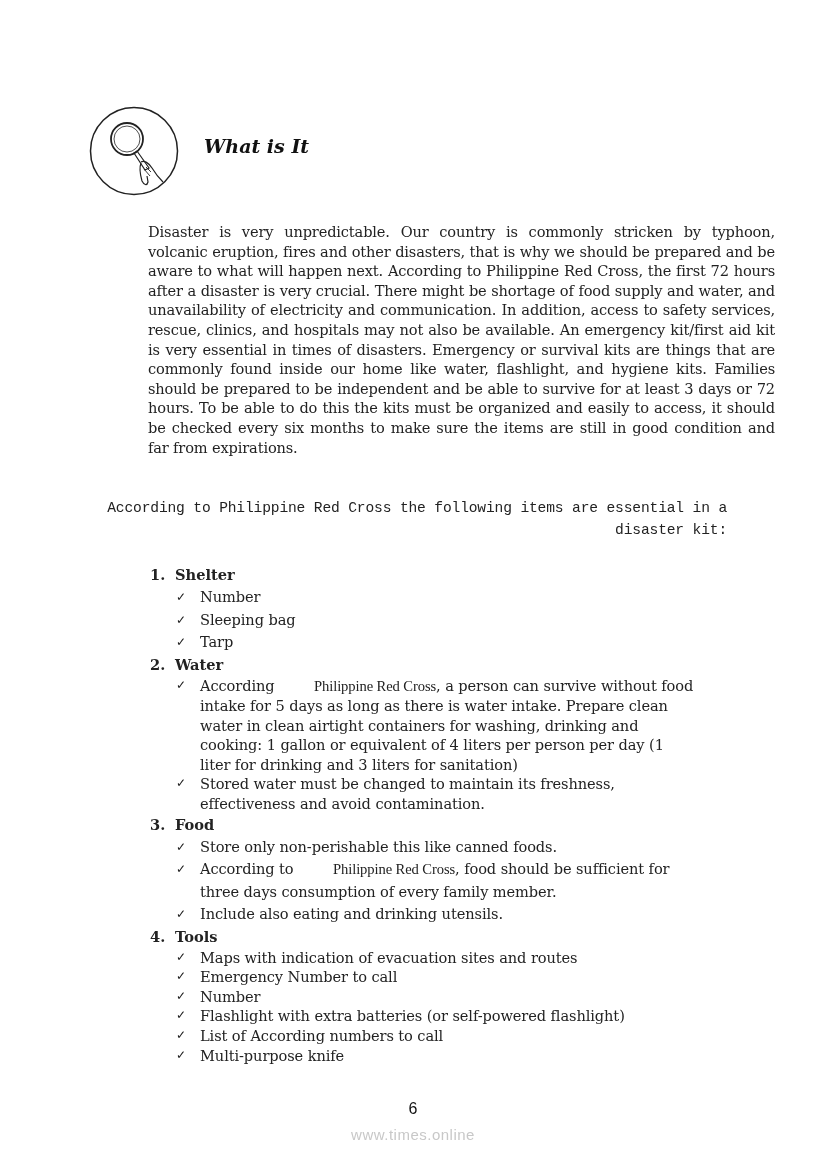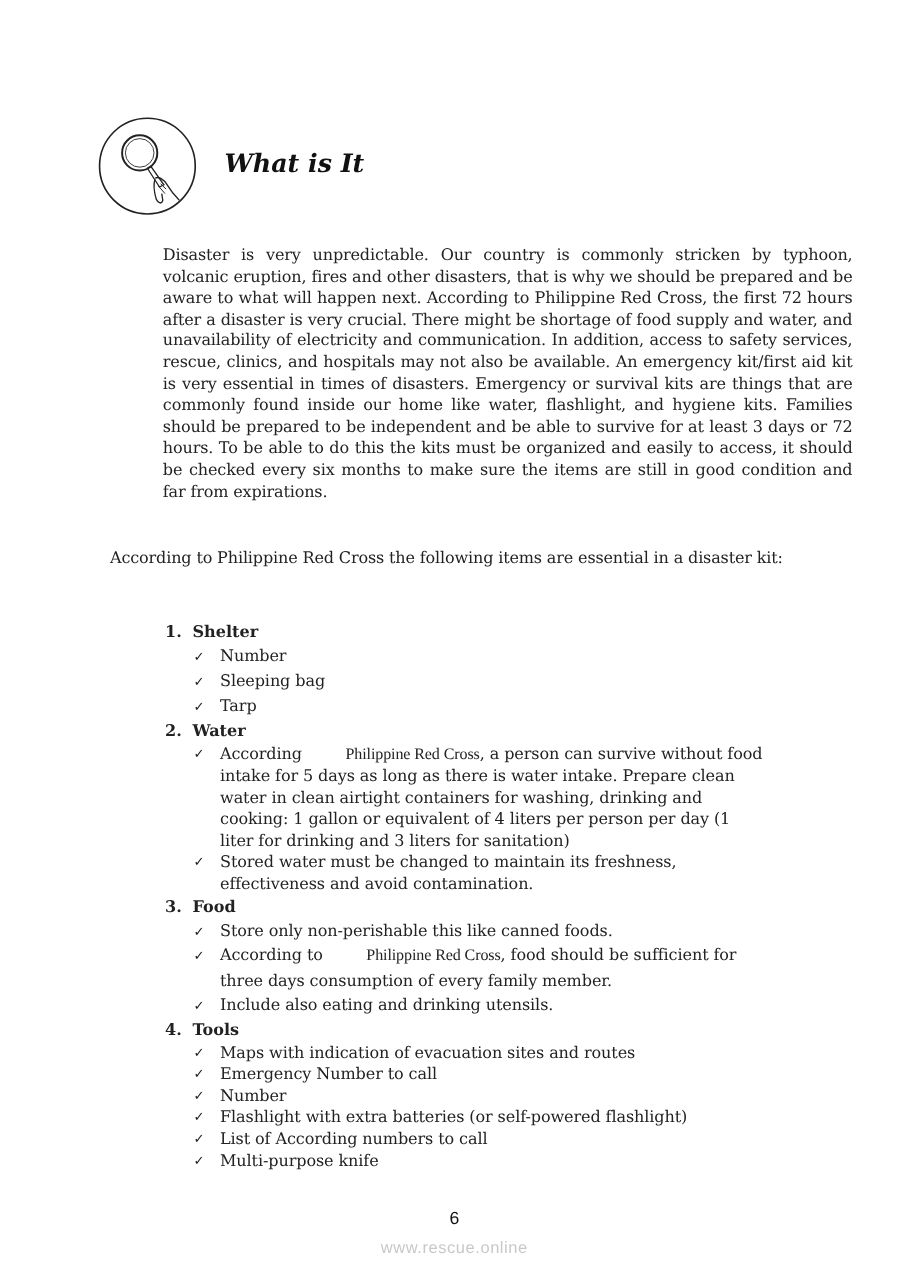--- a/index.html
+++ b/index.html
@@ -1,21 +1,21 @@
 <!DOCTYPE html>
 <html><head>
 <meta charset="utf-8">
 <style>
   html, body { margin: 0; padding: 0; background: #ffffff; }
   body { width: 826px; height: 1169px; position: relative; overflow: hidden; color: #222; font-family: "DejaVu Serif", serif; }
   .header-icon { position: absolute; left: 89px; top: 106px; width: 90px; height: 90px; }
-  .title { position: absolute; left: 204px; top: 135px; font-family: "DejaVu Serif", serif; font-weight: bold; font-style: italic; font-size: 23px; color: #111; margin: 0; }
+  .title { position: absolute; left: 204px; top: 135px; font-family: "DejaVu Serif", serif; font-weight: bold; font-style: italic; font-size: 19px; color: #111; margin: 0; }
   .para { position: absolute; left: 100px; width: 627px; font-size: 14.6px; line-height: 19.6px; text-align: justify; margin: 0; letter-spacing: -0.15px; }
   .p1 { top: 222px; margin-left: 48px; }
-  .p2 { top: 497px; text-align: left; line-height: 22px; }
+  .p2 { top: 497px; text-align: right; line-height: 22px; font-family: Liberation Mono, monospace; }
   .list { position: absolute; left: 150px; top: 564px; width: 580px; font-size: 14.6px; }
   .cat { margin: 0; }
   .cat-head { font-weight: bold; display: flex; line-height: 22px; }
   .cat-num { width: 25px; }
   .items { margin: 0; padding: 0; list-style: none; }
   .item { display: flex; line-height: 19.6px; padding-left: 26px; width: 520px; }
   .item.tall { line-height: 22.5px; }
   .check { width: 24px; flex: none; font-size: 12px; }
   .item-text { flex: 1; letter-spacing: -0.1px; }
   .org { font-family: "Liberation Serif", serif; margin-left: 35px; }
@@ -131,13 +131,13 @@
         </li>
       <li class="item">
           <span class="check">✓</span>
           <span class="item-text">Multi-purpose knife</span>
         </li>
     </ul>
   </div>
 </div>
 
 <div class="page-num">6</div>
-<div class="watermark">www.rescue.online</div>
+<div class="watermark">www.times.online</div>
 
 </body></html>

